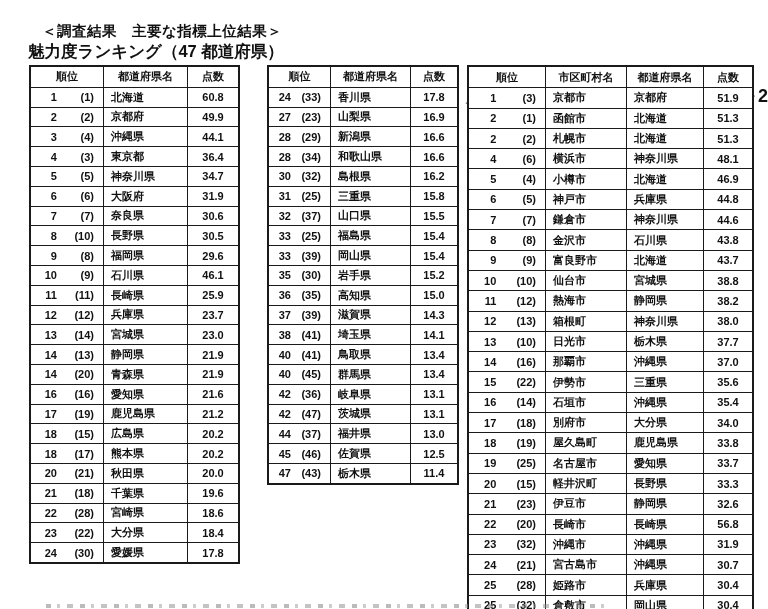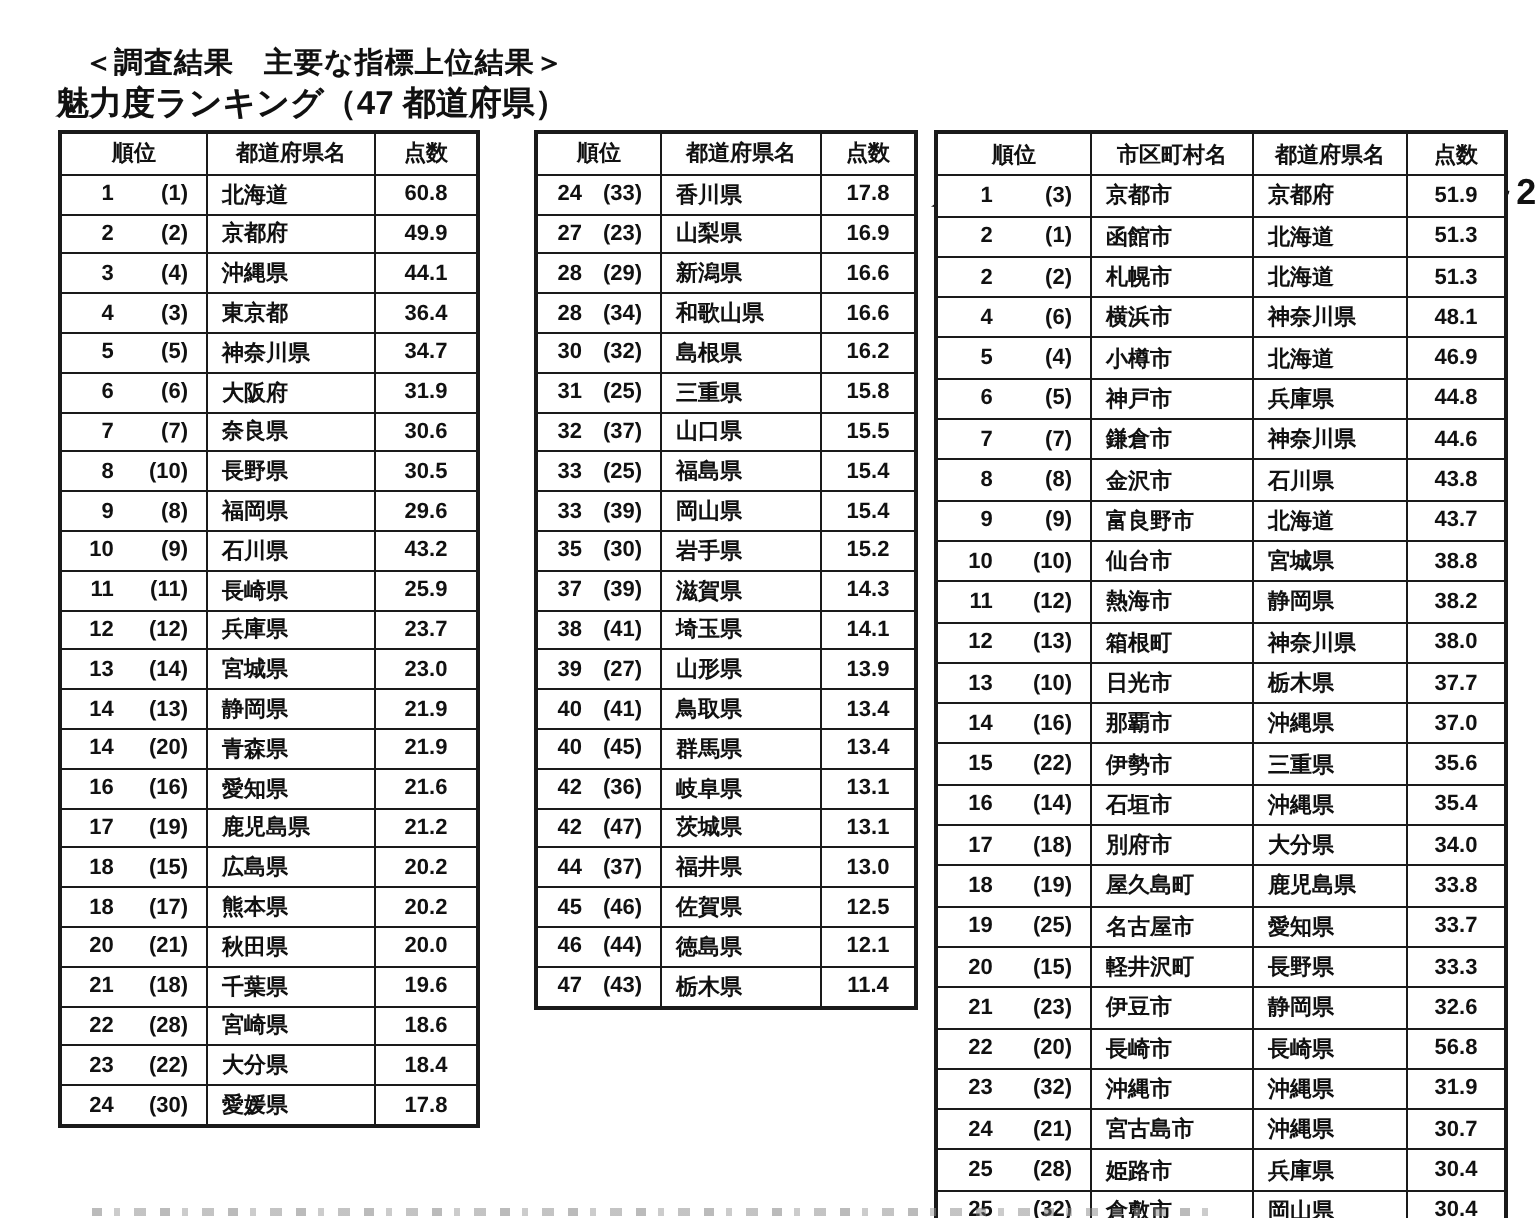--- a/index.html
+++ b/index.html
@@ -141,21 +141,21 @@
       </div>
       <div class="cell c1 col-name">福岡県</div>
       <div class="cell c2 col-score">29.6</div>
     </div>
     <div class="tr">
       <div class="cell c0 rank-cell">
         <span class="rk">10</span>
         <span class="pv">(9)</span>
       </div>
       <div class="cell c1 col-name">石川県</div>
-      <div class="cell c2 col-score">43.2</div>
+      <div class="cell c2 col-score">46.1</div>
     </div>
     <div class="tr">
       <div class="cell c0 rank-cell">
         <span class="rk">11</span>
         <span class="pv">(11)</span>
       </div>
       <div class="cell c1 col-name">長崎県</div>
       <div class="cell c2 col-score">25.9</div>
     </div>
     <div class="tr">
@@ -344,44 +344,44 @@
     <div class="tr">
       <div class="cell c0 rank-cell">
         <span class="rk">35</span>
         <span class="pv">(30)</span>
       </div>
       <div class="cell c1 col-name">岩手県</div>
       <div class="cell c2 col-score">15.2</div>
     </div>
     <div class="tr">
       <div class="cell c0 rank-cell">
+        <span class="rk">36</span>
+        <span class="pv">(35)</span>
+      </div>
+      <div class="cell c1 col-name">高知県</div>
+      <div class="cell c2 col-score">15.0</div>
+    </div>
+    <div class="tr">
+      <div class="cell c0 rank-cell">
         <span class="rk">37</span>
         <span class="pv">(39)</span>
       </div>
       <div class="cell c1 col-name">滋賀県</div>
       <div class="cell c2 col-score">14.3</div>
     </div>
     <div class="tr">
       <div class="cell c0 rank-cell">
         <span class="rk">38</span>
         <span class="pv">(41)</span>
       </div>
       <div class="cell c1 col-name">埼玉県</div>
       <div class="cell c2 col-score">14.1</div>
     </div>
     <div class="tr">
       <div class="cell c0 rank-cell">
-        <span class="rk">39</span>
-        <span class="pv">(27)</span>
-      </div>
-      <div class="cell c1 col-name">山形県</div>
-      <div class="cell c2 col-score">13.9</div>
-    </div>
-    <div class="tr">
-      <div class="cell c0 rank-cell">
         <span class="rk">40</span>
         <span class="pv">(41)</span>
       </div>
       <div class="cell c1 col-name">鳥取県</div>
       <div class="cell c2 col-score">13.4</div>
     </div>
     <div class="tr">
       <div class="cell c0 rank-cell">
         <span class="rk">40</span>
         <span class="pv">(45)</span>
@@ -413,28 +413,20 @@
       <div class="cell c1 col-name">福井県</div>
       <div class="cell c2 col-score">13.0</div>
     </div>
     <div class="tr">
       <div class="cell c0 rank-cell">
         <span class="rk">45</span>
         <span class="pv">(46)</span>
       </div>
       <div class="cell c1 col-name">佐賀県</div>
       <div class="cell c2 col-score">12.5</div>
-    </div>
-    <div class="tr">
-      <div class="cell c0 rank-cell">
-        <span class="rk">46</span>
-        <span class="pv">(44)</span>
-      </div>
-      <div class="cell c1 col-name">徳島県</div>
-      <div class="cell c2 col-score">12.1</div>
     </div>
     <div class="tr">
       <div class="cell c0 rank-cell">
         <span class="rk">47</span>
         <span class="pv">(43)</span>
       </div>
       <div class="cell c1 col-name">栃木県</div>
       <div class="cell c2 col-score">11.4</div>
     </div>
   </div>

